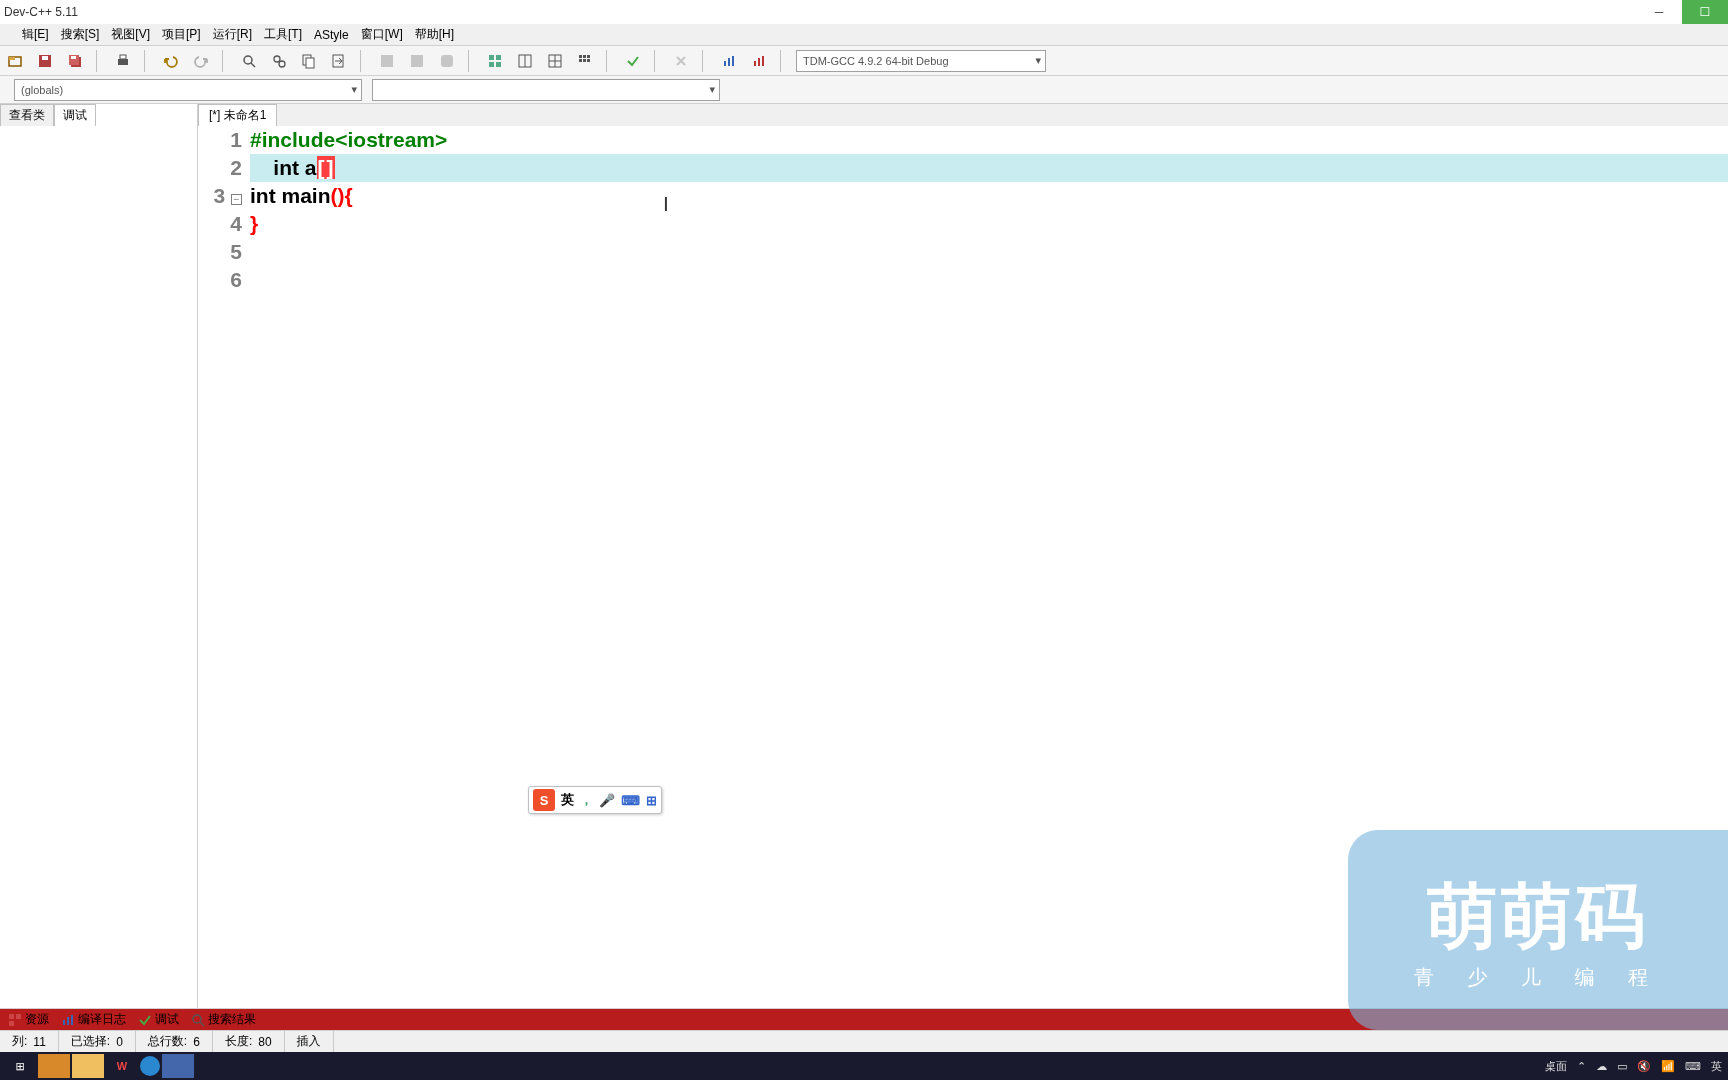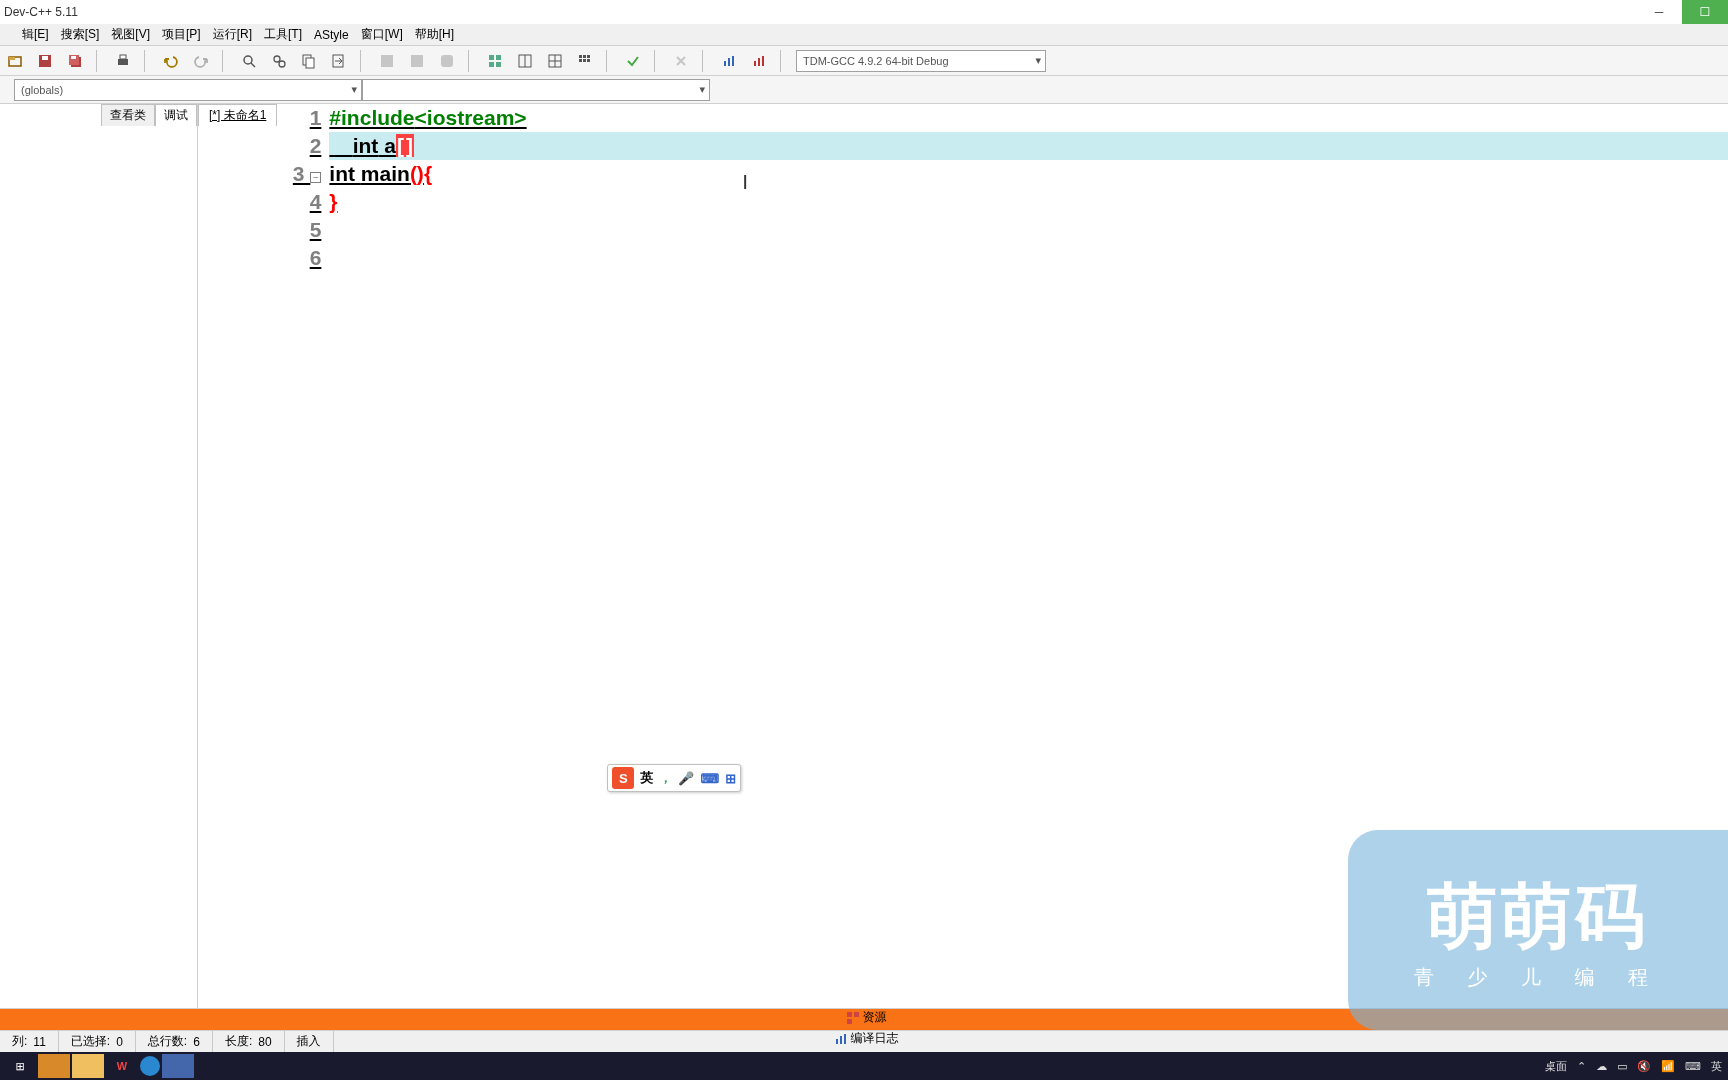--- a/index.html
+++ b/index.html
@@ -9,45 +9,45 @@
 .titlebar-btn { width: 46px; height: 24px; display: flex; align-items: center; justify-content: center; color: #333; }
 .titlebar-btn.max { background: #4fb04f; color: #fff; }
 .menubar { height: 22px; background: #f0f0f0; display: flex; align-items: center; font-size: 12px; padding-left: 16px; border-bottom: 1px solid #d0d0d0; }
 .menubar span { padding: 0 6px; cursor: default; }
 .toolbar1 { height: 30px; background: #f5f5f5; border-bottom: 1px solid #d0d0d0; display: flex; align-items: center; padding-left: 4px; gap: 8px; }
 .tool-sep { width: 6px; height: 22px; border-left: 1px solid #c0c0c0; margin: 0 2px; }
 .tool-btn { width: 22px; height: 22px; display: flex; align-items: center; justify-content: center; border-radius: 2px; }
 .tool-btn svg { width: 16px; height: 16px; }
 .combo { height: 22px; border: 1px solid #a0a0a0; background: #fff; display: flex; align-items: center; padding: 0 6px; font-size: 11px; color: #555; position: relative; }
 .combo .arrow { position: absolute; right: 4px; }
-.toolbar2 { height: 28px; background: #f5f5f5; border-bottom: 1px solid #d0d0d0; display: flex; align-items: center; padding-left: 14px; }
+.toolbar2 { height: 28px; background: #f5f5f5; border-bottom: 1px solid #d0d0d0; display: flex; align-items: center; padding-left: 14px; gap: 10px; }
 .main-area { display: flex; height: calc(100% - 24px - 22px - 30px - 28px - 22px - 22px - 28px); }
 .left-panel { width: 198px; background: #fff; border-right: 1px solid #d0d0d0; }
-.left-tabs { height: 22px; display: flex; font-size: 12px; justify-content: flex-end; }
+.left-tabs { height: 22px; display: flex; font-size: 12px; }
 .left-tab { padding: 2px 8px; background: #f0f0f0; border: 1px solid #c0c0c0; border-bottom: none; }
 .left-tab.active { background: #fff; }
-.editor-panel { flex: 1; display: flex; flex-direction: row; text-decoration: underline; }
+.editor-panel { flex: 1; display: flex; flex-direction: column; }
 .file-tabs { height: 22px; display: flex; font-size: 12px; background: #f0f0f0; }
 .file-tab { padding: 2px 10px; background: #fff; border: 1px solid #c0c0c0; border-bottom: none; }
 .editor { flex: 1; background: #fff; font-family: Consolas, "Courier New", monospace; font-size: 21px; font-weight: bold; position: relative; display: flex; }
 .gutter { width: 52px; text-align: right; color: #808080; padding-right: 8px; user-select: none; }
 .gutter .ln { height: 28px; line-height: 28px; position: relative; }
 .fold-mark { display: inline-block; width: 11px; height: 11px; border: 1px solid #808080; font-size: 10px; line-height: 9px; text-align: center; color: #808080; background: #fff; font-weight: normal; }
 .code { flex: 1; }
 .code .line { height: 28px; line-height: 28px; white-space: pre; }
 .code .line.hl { background: #c8ecf0; }
 .kw { color: #000; font-weight: bold; }
 .pp { color: #008000; }
 .sym { color: #ff0000; }
 .num { color: #800080; }
 .bracket-hl { background: #ff4040; color: #fff; padding: 0 1px; }
 .cursor-i { position: absolute; left: 465px; top: 66px; font-weight: normal; color: #333; }
 .ime-bar { position: absolute; left: 330px; top: 660px; display: flex; align-items: center; border: 1px solid #c0c0c0; background: #fff; box-shadow: 1px 1px 3px rgba(0,0,0,0.2); border-radius: 3px; padding: 2px 4px; gap: 6px; font-size: 13px; }
 .ime-logo { width: 22px; height: 22px; background: #ef4f2b; color: #fff; display: flex; align-items: center; justify-content: center; font-weight: bold; border-radius: 3px; }
-.bottom-tabs { height: 22px; background: #f97316; border-top: 1px solid #d0d0d0; display: flex; align-items: center; font-size: 12px; padding-left: 4px; gap: 4px; flex-direction: column; }
+.bottom-tabs { height: 22px; background: #b91c1c; border-top: 1px solid #d0d0d0; display: flex; align-items: center; font-size: 12px; padding-left: 4px; gap: 4px; }
 .btab { display: flex; align-items: center; gap: 3px; padding: 0 4px; }
 .statusbar { height: 22px; background: #f0f0f0; display: flex; align-items: center; font-size: 12px; border-top: 1px solid #d0d0d0; }
 .status-cell { padding: 0 12px; border-right: 1px solid #c8c8c8; height: 100%; display: flex; align-items: center; gap: 6px; }
 .taskbar { height: 28px; background: #1a1a2e; display: flex; align-items: center; padding-left: 4px; gap: 2px; position: relative; }
 .task-btn { width: 32px; height: 24px; display: flex; align-items: center; justify-content: center; color: #fff; font-size: 11px; }
 .systray { position: absolute; right: 6px; display: flex; align-items: center; gap: 10px; color: #ddd; font-size: 11px; }
 .watermark { position: absolute; right: 0; bottom: 50px; width: 380px; height: 200px; background: rgba(120,180,220,0.6); border-radius: 30px 0 0 30px; display: flex; flex-direction: column; align-items: center; justify-content: center; color: #fff; font-size: 70px; font-weight: bold; letter-spacing: 4px; }
 .watermark .sub { font-size: 20px; letter-spacing: 14px; font-weight: normal; }
 .ic { width: 14px; height: 14px; display: inline-block; }
 </style>

